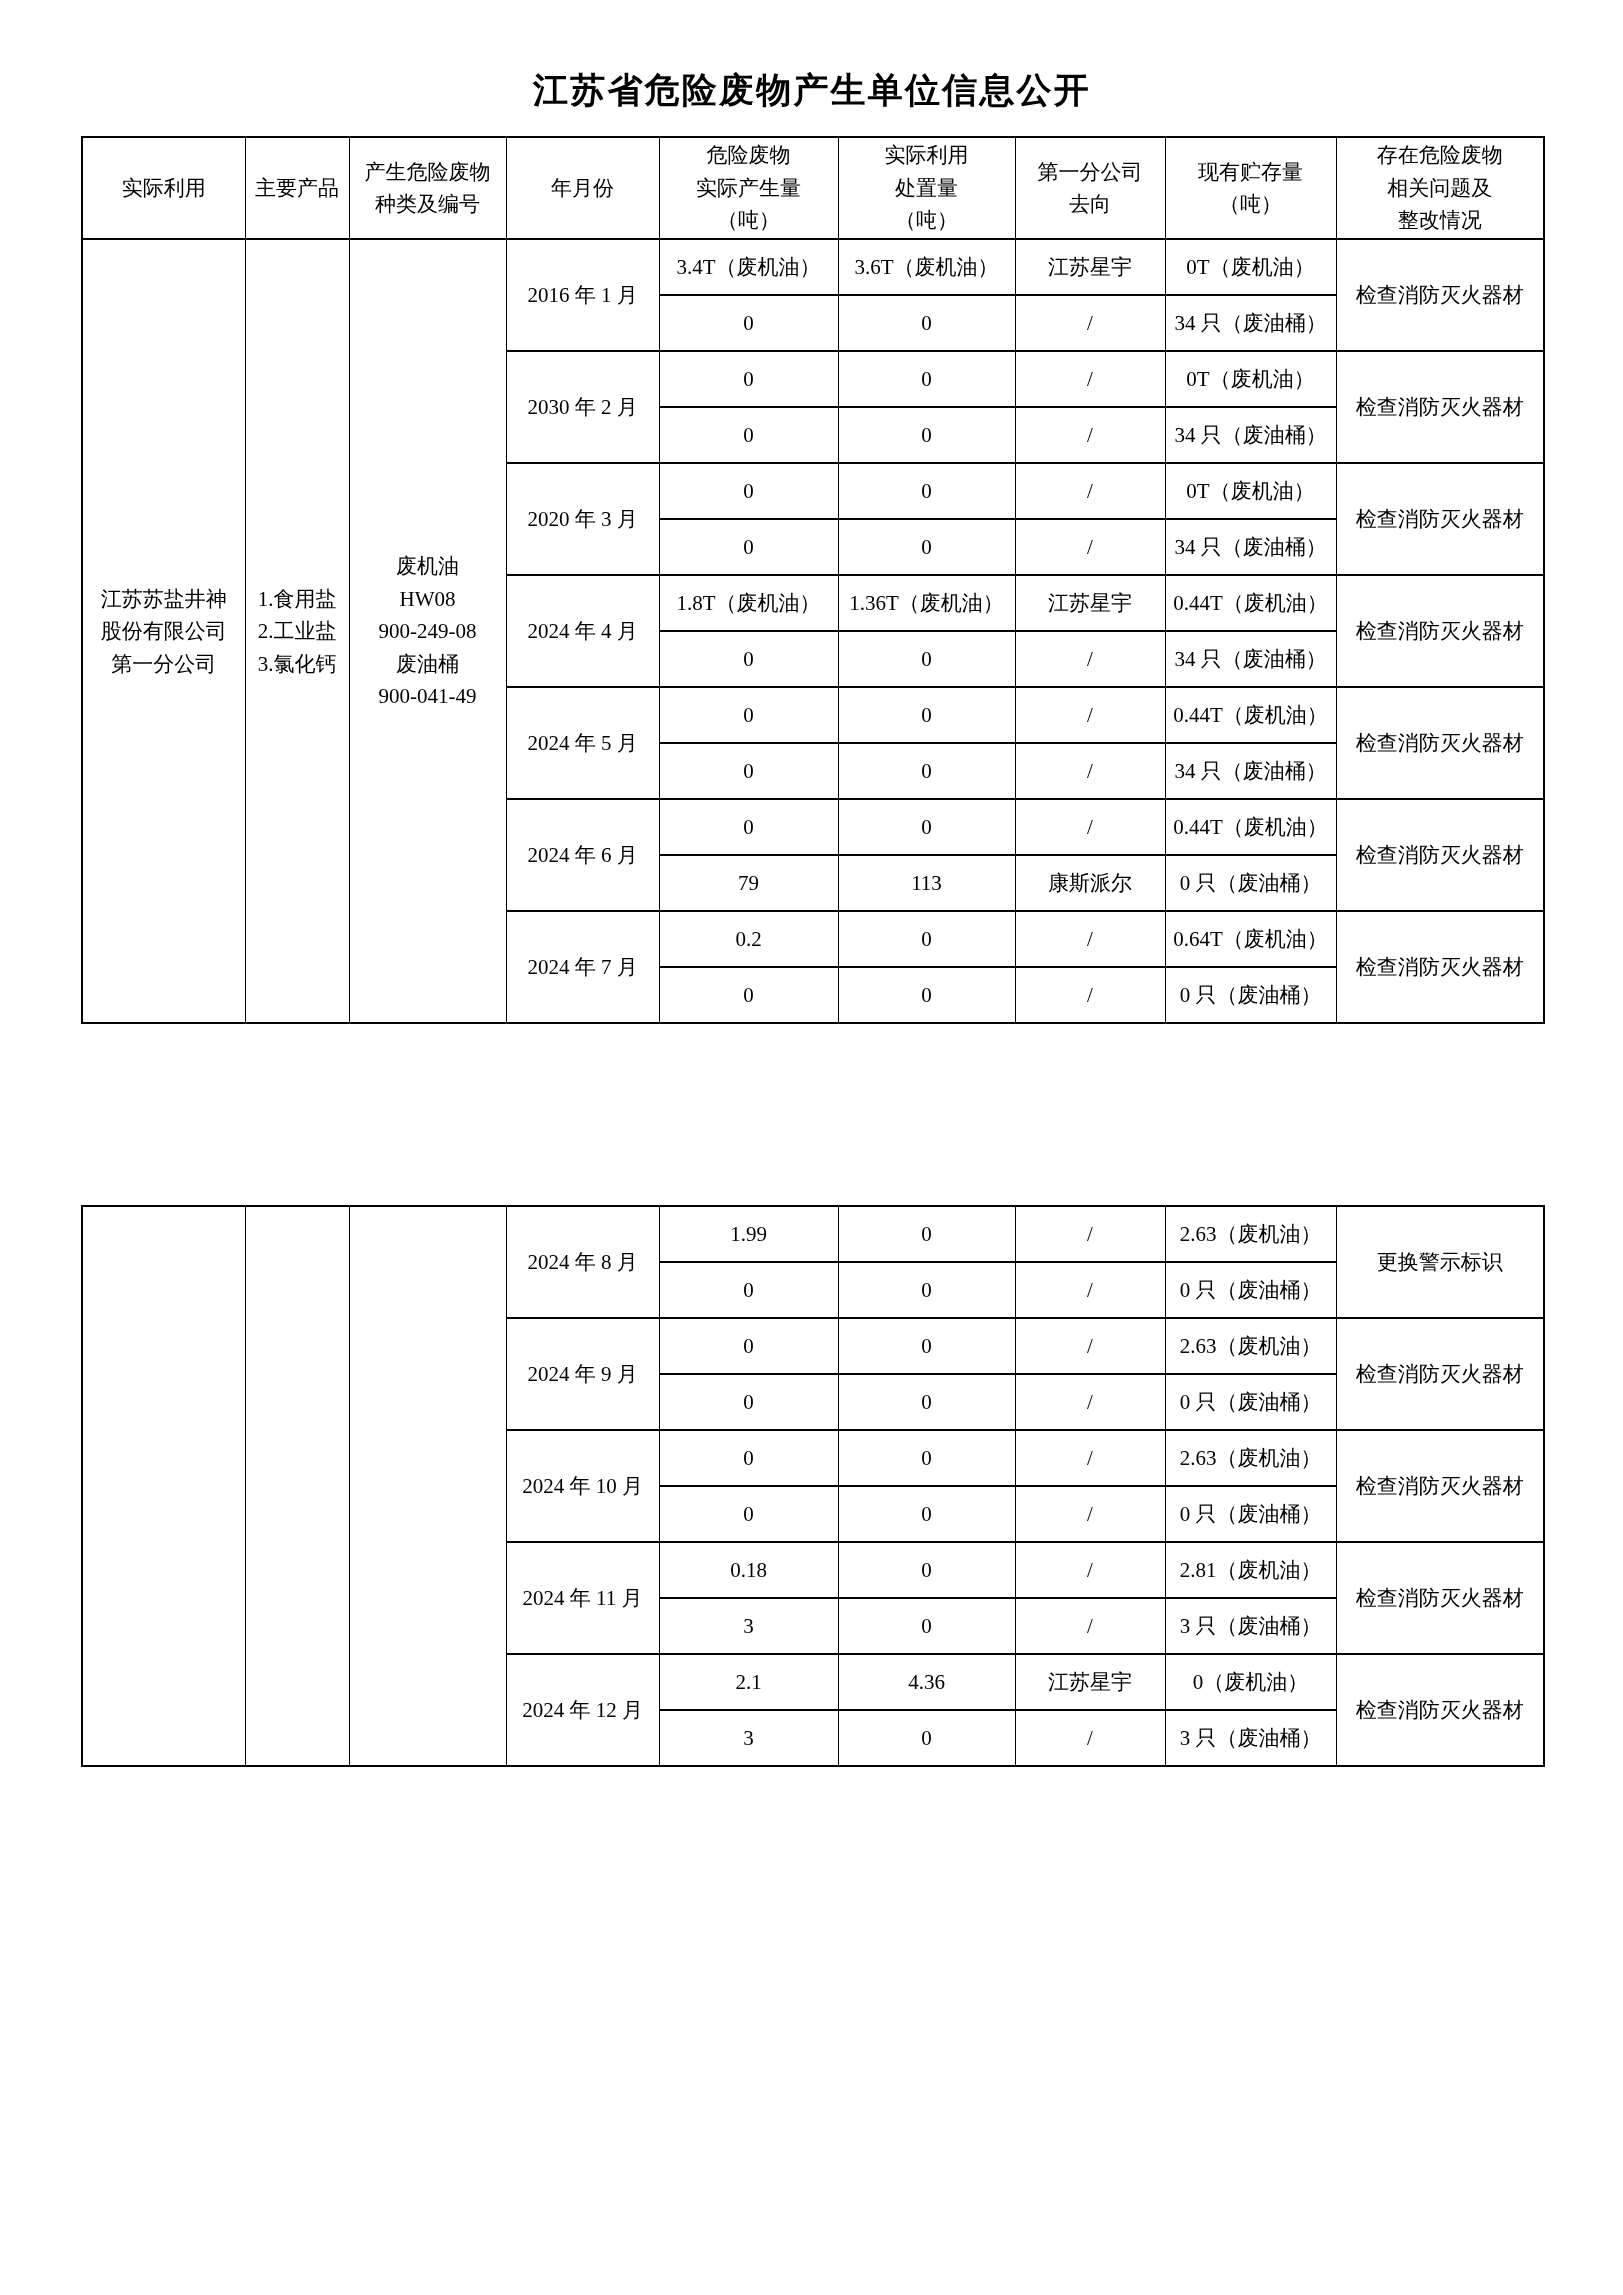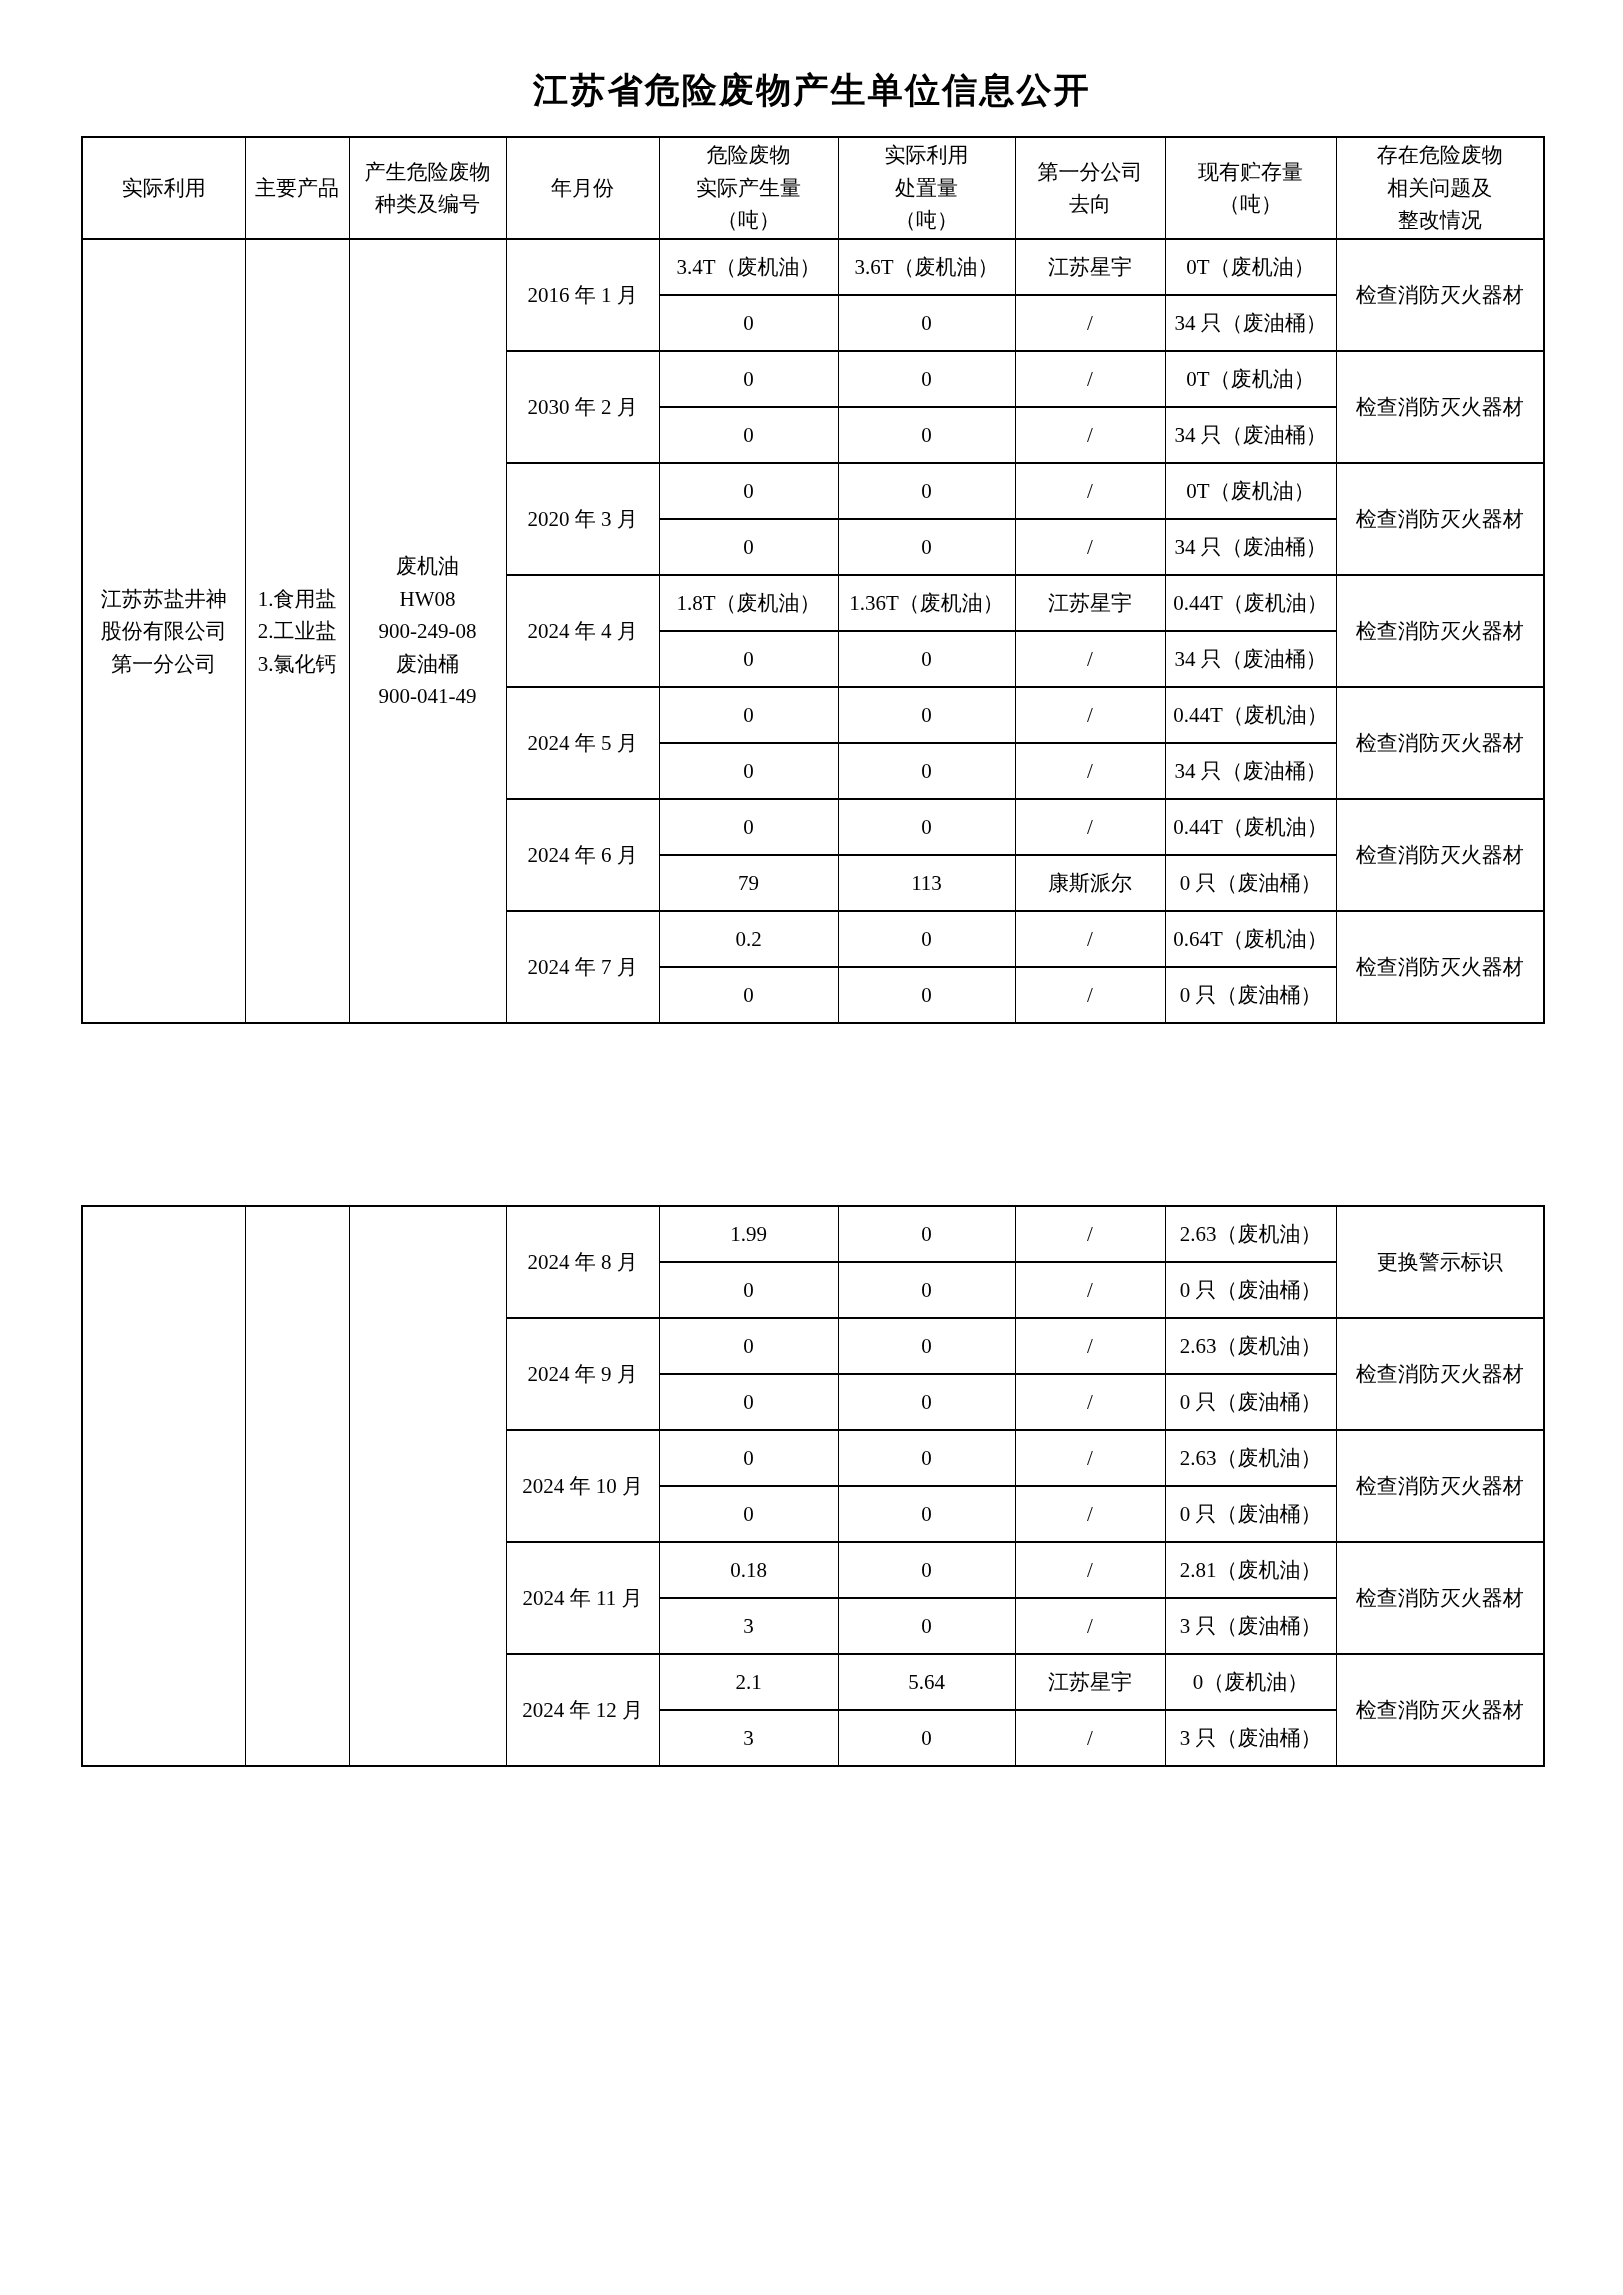--- a/index.html
+++ b/index.html
@@ -287,21 +287,21 @@
       <tr class="sub-row">
         <td>3</td>
         <td>0</td>
         <td>/</td>
         <td>3 只（废油桶）</td>
       </tr>
 
       <tr class="sub-row">
         <td rowspan="2">2024 年 12 月</td>
         <td>2.1</td>
-        <td>5.64</td>
+        <td>4.36</td>
         <td>江苏星宇</td>
         <td>0（废机油）</td>
         <td rowspan="2">检查消防灭火器材</td>
       </tr>
       <tr class="sub-row">
         <td>3</td>
         <td>0</td>
         <td>/</td>
         <td>3 只（废油桶）</td>
       </tr>

